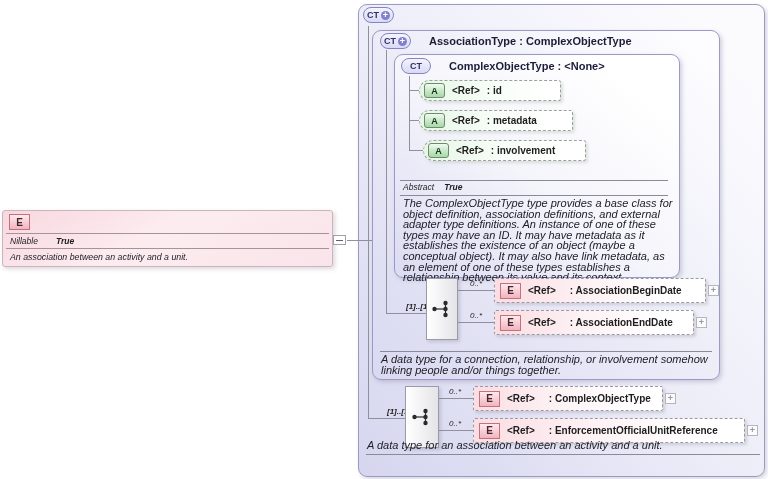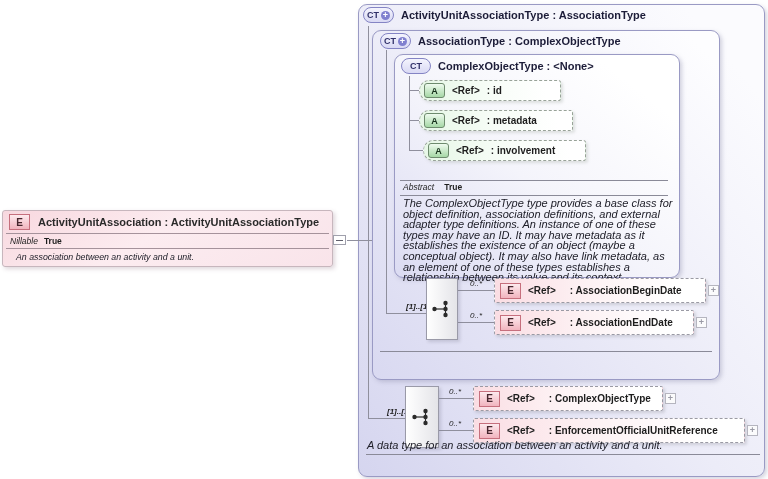--- a/index.html
+++ b/index.html
@@ -12,21 +12,21 @@
     position:absolute; border:1px solid #9a9ac4; border-radius:9px;
     box-shadow:2px 2px 4px rgba(130,130,160,0.35);
   }
   .tb-outer { left:358px; top:4px;  width:405px; height:471px;
     background:linear-gradient(to top right,#d5d5ef 0%,#ececf8 45%,#fbfbfe 90%); }
   .tb-assoc { left:372px; top:30px; width:346px; height:348px;
     background:linear-gradient(to top right,#d9d9f1 0%,#efeff9 55%,#fdfdff 95%); }
   .tb-cobj  { left:394px; top:54px; width:284px; height:222px;
     background:linear-gradient(to top right,#dbdbf2 0%,#f4f4fb 45%,#ffffff 85%); }
   .tb-title {
-    position:absolute; display:flex; align-items:center; gap:7px;
+    position:absolute; display:flex; align-items:center; gap:18px;
     font-weight:bold; font-size:11px; color:#1c1c38; white-space:nowrap;
   }
   
   .ct-icon {
     display:inline-flex; align-items:center; justify-content:center; gap:2px;
     height:14px; min-width:22px; padding:0 3px;
     border:1.5px solid #8484c4; border-radius:8px;
     background:linear-gradient(#f4f4fd,#d9d9f4);
     font-size:9px; font-weight:bold; color:#32326a;
   }
@@ -82,33 +82,33 @@
   }
   .minus-box {
     position:absolute; left:333px; top:235px; width:13px; height:10px; box-sizing:border-box;
     border:1px solid #a0a0ac; background:#ffffff; display:flex; align-items:center; justify-content:center;
   }
   .minus-box span { display:block; width:7px; height:1px; background:#60606c; }
   
   .sep { position:absolute; height:1px; background:#8a8a98; }
   .facet-row { position:absolute; display:flex; gap:10px; font-size:8.5px; color:#1d1d1d; white-space:nowrap; }
   .facet-name { font-style:italic; }
-  .facet-value { font-weight:bold; }
+  .facet-value { font-weight:bold;font-style:italic; }
   .annot { position:absolute; font-size:11px; font-style:italic; color:#20202a; line-height:10.6px; }
   
   .ge-box {
     position:absolute; left:2px; top:210px; width:331px; height:57px; box-sizing:border-box;
     border:1px solid #c7b6bd; border-radius:3px;
     background:linear-gradient(150deg,#f8d8df 0%,#fcecf0 45%,#f9e4ea 100%);
     box-shadow:2px 2px 4px rgba(150,120,135,0.3);
   }
   .ge-title { display:flex; align-items:center; gap:8px; padding:3px 6px 2px; font-size:11px; font-weight:bold; color:#2a2a2a; white-space:nowrap; }
   .ge-hr { height:1px; background:#a5929b; margin:1px 3px; }
-  .ge-facet { display:flex; gap:6px; padding:1px 7px; font-size:8.5px; color:#1d1d1d;align-items:center; }
-  .ge-desc { padding:2px 13px; font-size:8.8px; font-style:italic; color:#20202a; }
+  .ge-facet { display:flex; gap:18px; padding:1px 7px; font-size:8.5px; color:#1d1d1d;align-items:center; }
+  .ge-desc { padding:2px 7px; font-size:8.8px; font-style:italic; color:#20202a; }
 </style>
 </head>
 <body>
 
 <div class="canvas">
 
   <div class="typebox tb-outer"></div>
   <div class="typebox tb-assoc"></div>
   <div class="typebox tb-cobj"></div>
 
@@ -122,40 +122,38 @@
   <div class="hline" style="left:409px;top:120px;width:10px;"></div>
   <div class="hline" style="left:409px;top:150px;width:14px;"></div>
   <div class="hline" style="left:458px;top:290px;width:36px;"></div>
   <div class="hline" style="left:458px;top:322px;width:36px;"></div>
   <div class="hline" style="left:439px;top:398px;width:34px;"></div>
   <div class="hline" style="left:439px;top:430px;width:34px;"></div>
 
   <div class="ge-box">
     <div class="ge-title">
       <span class="e-icon">E</span>
-      <span>ActivityUnitAssociation : ActivityUnitAssociationType</span>
     </div>
     <div class="ge-hr"></div>
     <div class="ge-facet">
       <span class="facet-name">Nillable</span>
       <span class="facet-value">True</span>
     </div>
     <div class="ge-hr"></div>
     <div class="ge-desc">An association between an activity and a unit.</div>
   </div>
   <div class="minus-box">
       <span></span>
     </div>
 
   <div class="tb-title" style="left:363px;top:7px;">
     <span class="ct-icon">
         <span>CT</span>
         <span class="ct-plus">+</span>
       </span>
-    <span>ActivityUnitAssociationType : AssociationType</span>
   </div>
 
   <div class="tb-title" style="left:380px;top:33px;">
     <span class="ct-icon">
         <span>CT</span>
         <span class="ct-plus">+</span>
       </span>
     <span>AssociationType : ComplexObjectType</span>
   </div>
 
@@ -211,20 +209,21 @@
 
   <div class="card-label" style="left:470px;top:311px;">0..*</div>
   <div class="el-box" style="left:494px;top:310px;width:200px;">
     <span class="e-icon">E</span>
     <span>&lt;Ref&gt;</span>
     <span class="el-name">: AssociationEndDate</span>
   </div>
   <div class="plus-box" style="left:696px;top:317px;">+</div>
 
   <div class="sep" style="left:380px;top:351px;width:332px;"></div>
+  <div class="annot" style="left:381px;top:354px;width:330px;">A data type for a connection, relationship, or involvement somehow linking people and/or things together.</div>
 
   <div class="occ-label" style="left:371px;top:407px;">[1]..[1]</div>
   <div class="seq-box" style="left:405px;top:386px;width:34px;height:62px;">
     <svg width="22" height="18" viewBox="0 0 22 18">
       <line x1="3.5" y1="9" x2="14.5" y2="9" stroke="#2a2a2a" stroke-width="1.2"></line>
       <line x1="14.5" y1="3" x2="14.5" y2="15" stroke="#2a2a2a" stroke-width="1.2"></line>
       <circle cx="3.5" cy="9" r="2.2" fill="#2a2a2a"></circle>
       <circle cx="14.5" cy="3" r="2.2" fill="#2a2a2a"></circle>
       <circle cx="14.5" cy="9" r="2.2" fill="#2a2a2a"></circle>
       <circle cx="14.5" cy="15" r="2.2" fill="#2a2a2a"></circle>

